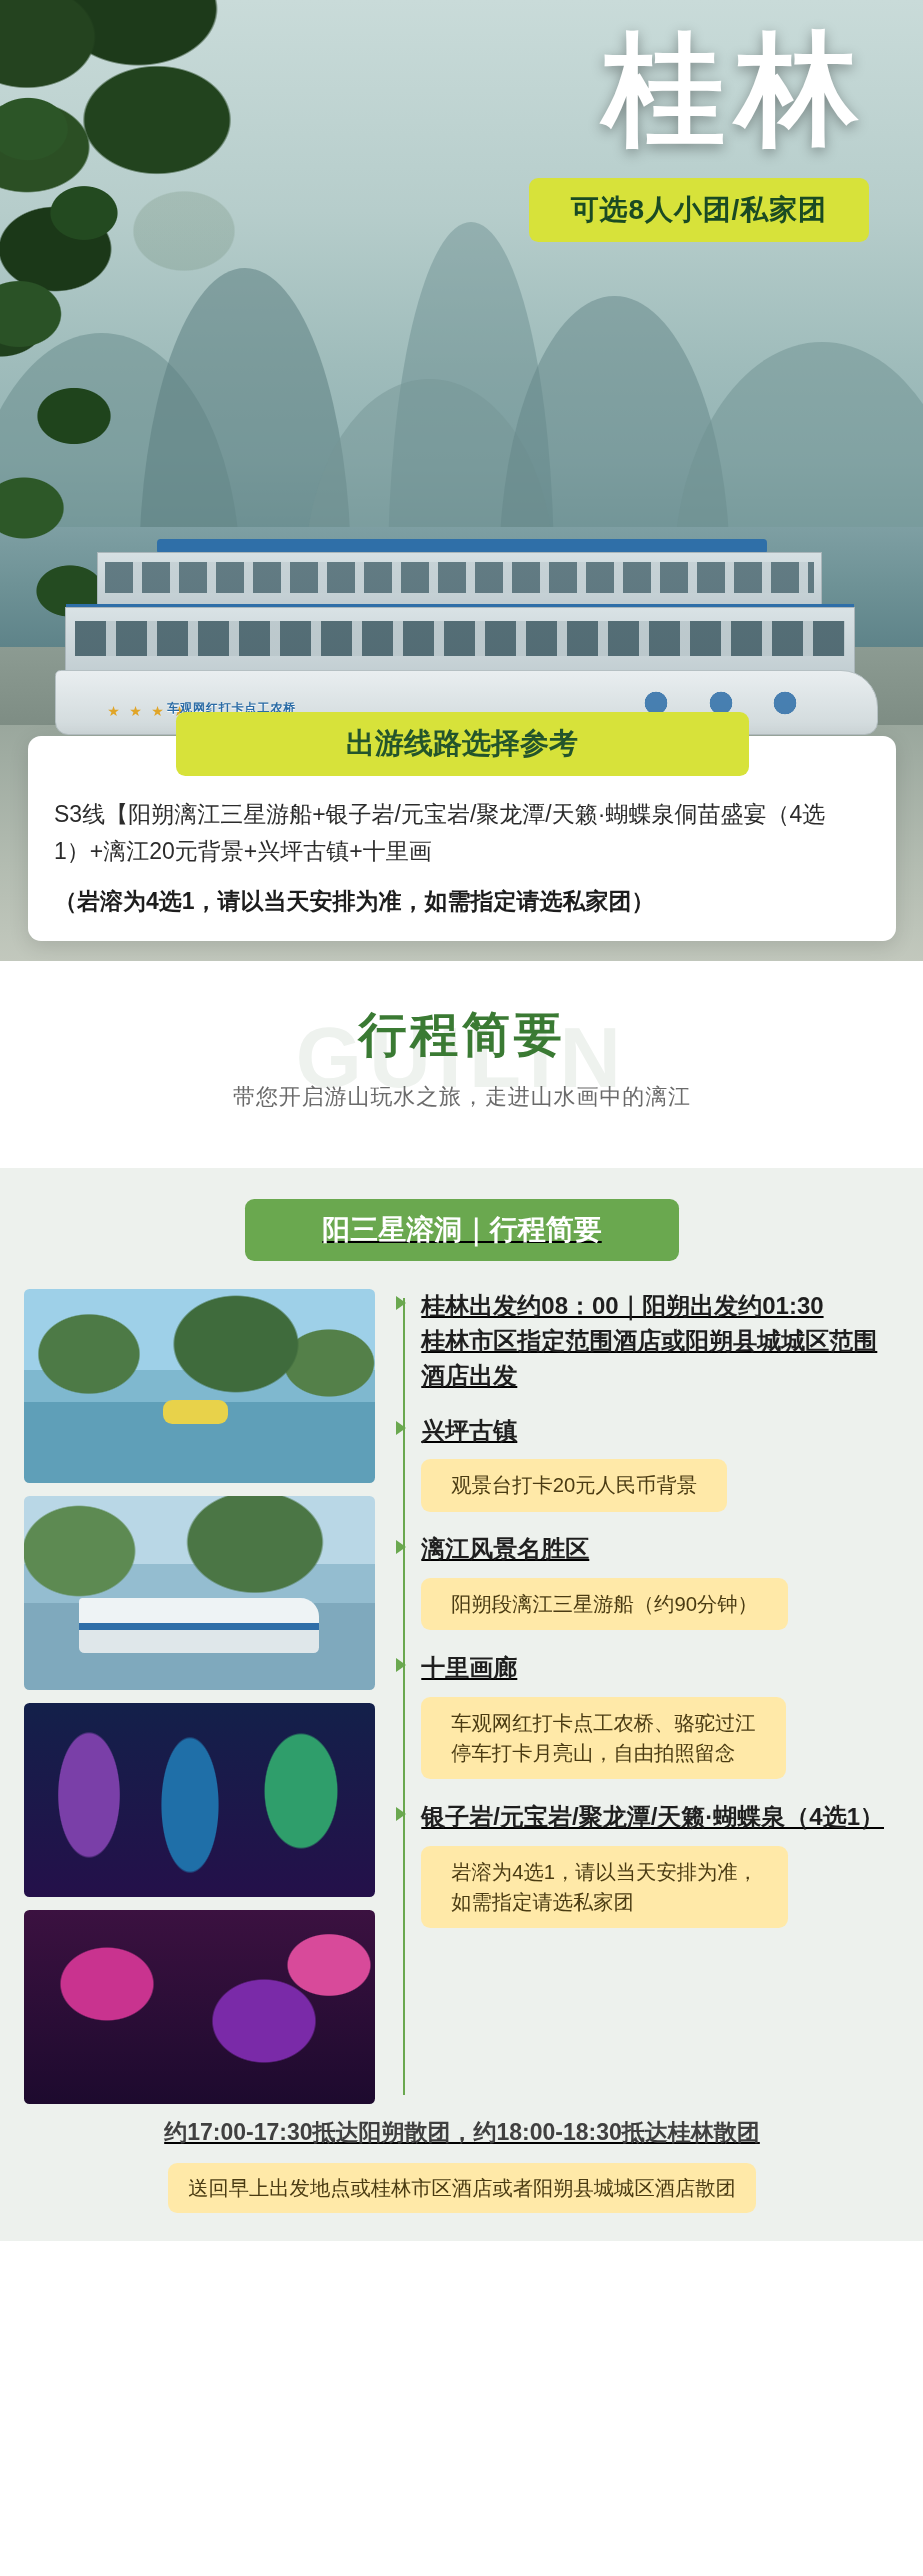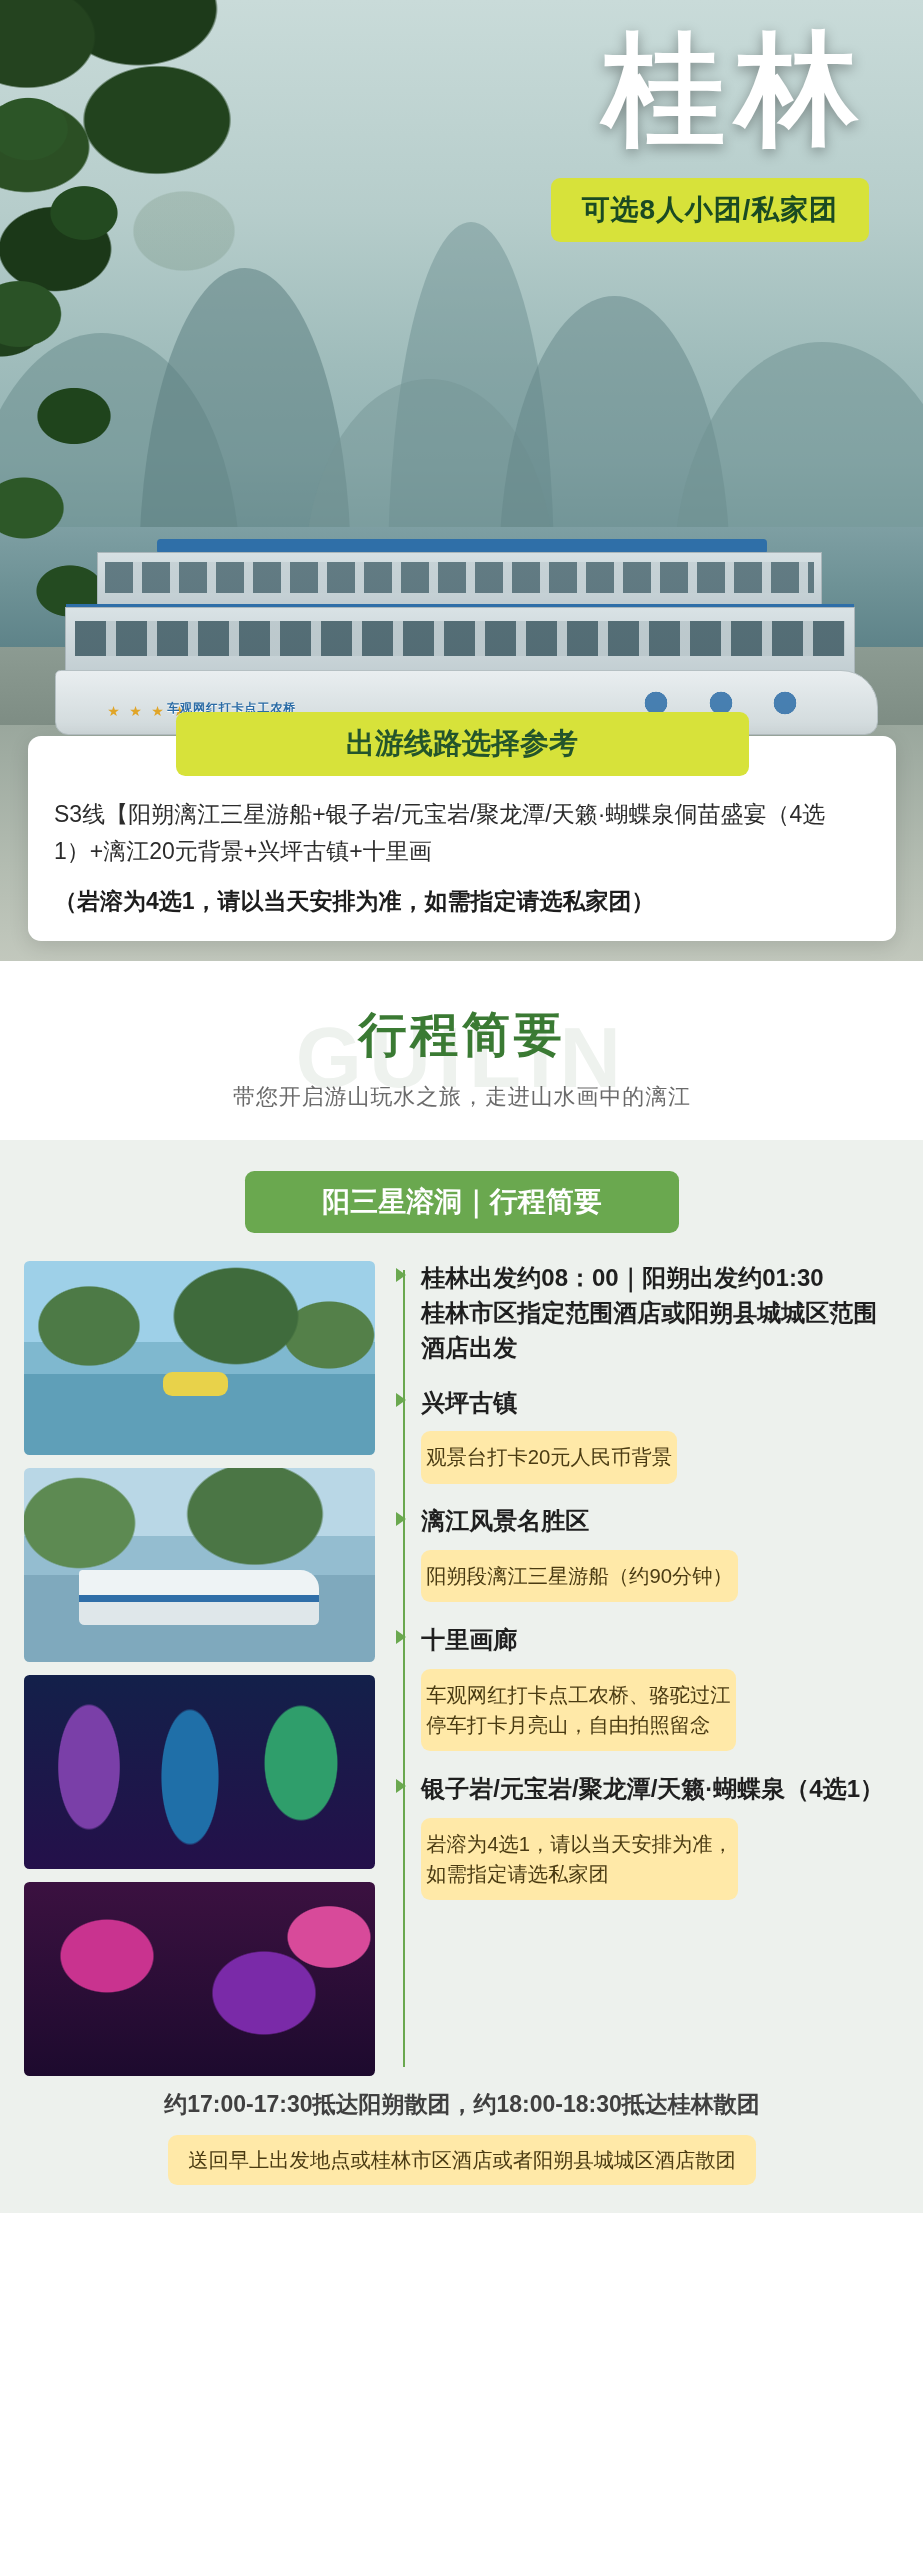--- a/index.html
+++ b/index.html
@@ -145,21 +145,21 @@
     font-size: 122px; line-height: 1.05; font-weight: 900; color: #ffffff;
     letter-spacing: 11px; margin-top: 16.6px;
     text-shadow: 0 3.7px 13px rgba(0,0,0,.35);
     font-family: "Liberation Serif", "DejaVu Serif", serif;
   }
   .title-badge {
     display: inline-block;
     background: #d7e23a;
     color: #1a4a23;
     font-size: 28px; font-weight: bold;
-    padding: 13px 31px;
+    padding: 13px 42px;
     border-radius: 9.2px;
     margin-top: 24px;
     letter-spacing: 0.9px;
   }
 
   
   .route-card {
     position: absolute;
     left: 28px; right: 28px; bottom: 20.3px;
     background: #ffffff;
@@ -203,23 +203,24 @@
     font-size: 48px; font-weight: 900; color: #3a7a33; letter-spacing: 3.7px;
     font-family: "Liberation Serif", "DejaVu Serif", serif;
   }
   .sec-sub {
     position: relative;
     margin-top: 14.8px; font-size: 22px; color: #6a6a6a; letter-spacing: 0.9px;
   }
 
   
   .itin {
-    margin: 19px 0 0;
+    margin: 47px 0 0;
     background: #edf1ed;
     padding: 31px 24px 28px;
+    text-decoration: underline;
   }
   .itin-head {
     width: 434px; margin: 0 auto 28px;
     background: #6aa84f;
     color: #ffffff;
     font-size: 28px; font-weight: bold;
     text-align: center; padding: 12px 0;
     border-radius: 9.2px;
   }
   .itin-body { display: flex; gap: 20.3px; }
@@ -273,21 +274,21 @@
     border-left: 10.2px solid #6aa84f;
     border-top: 7.4px solid transparent;
     border-bottom: 7.4px solid transparent;
   }
   .step-title { font-size: 24px; font-weight: bold; color: #1f1f1f; line-height: 1.45; }
   .step-title.thin { font-weight: normal; }
   .chip {
     display: inline-block; margin-top: 11px;
     background: #ffe9a8; color: #4a3b12;
     font-size: 20.3px; line-height: 1.5;
-    padding: 11px 5px; border-radius: 9.2px;
+    padding: 11px 30px; border-radius: 9.2px;
   }
   .itin-foot { margin-top: 13px; text-align: center; }
   .foot-line { font-size: 23px; font-weight: bold; color: #404040; }
   .foot-chip {
     display: inline-block; margin-top: 14.8px;
     background: #ffe9a8; color: #4a3b12;
     font-size: 20.3px; padding: 11px 20.3px; border-radius: 9.2px;
   }
 </style>
 </head>

